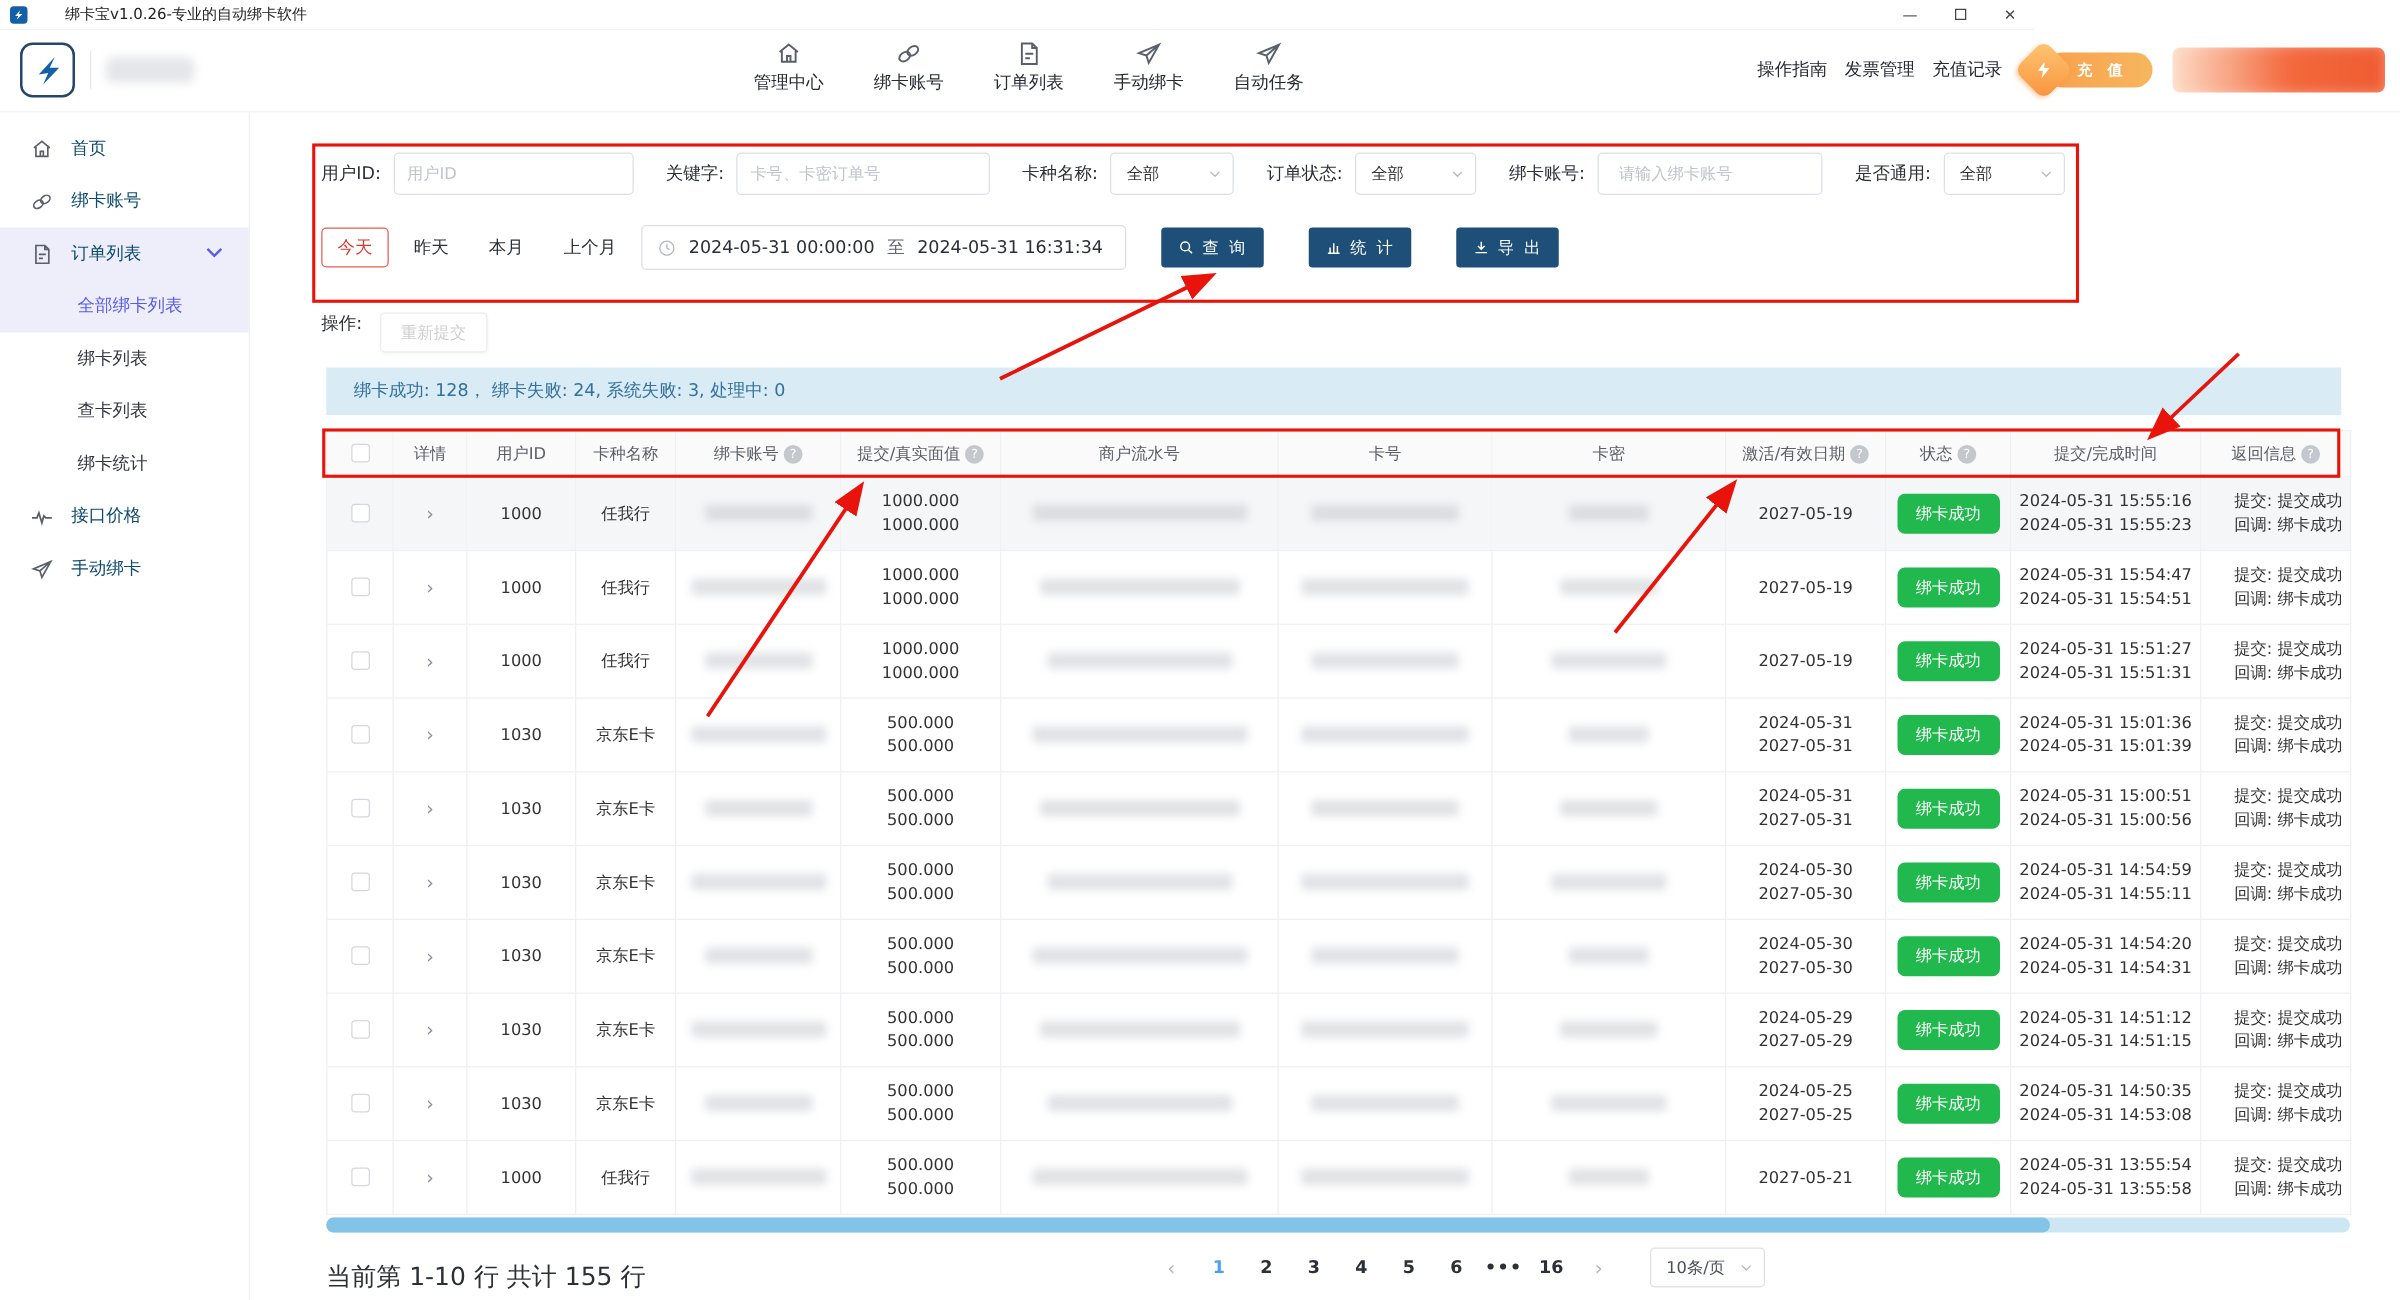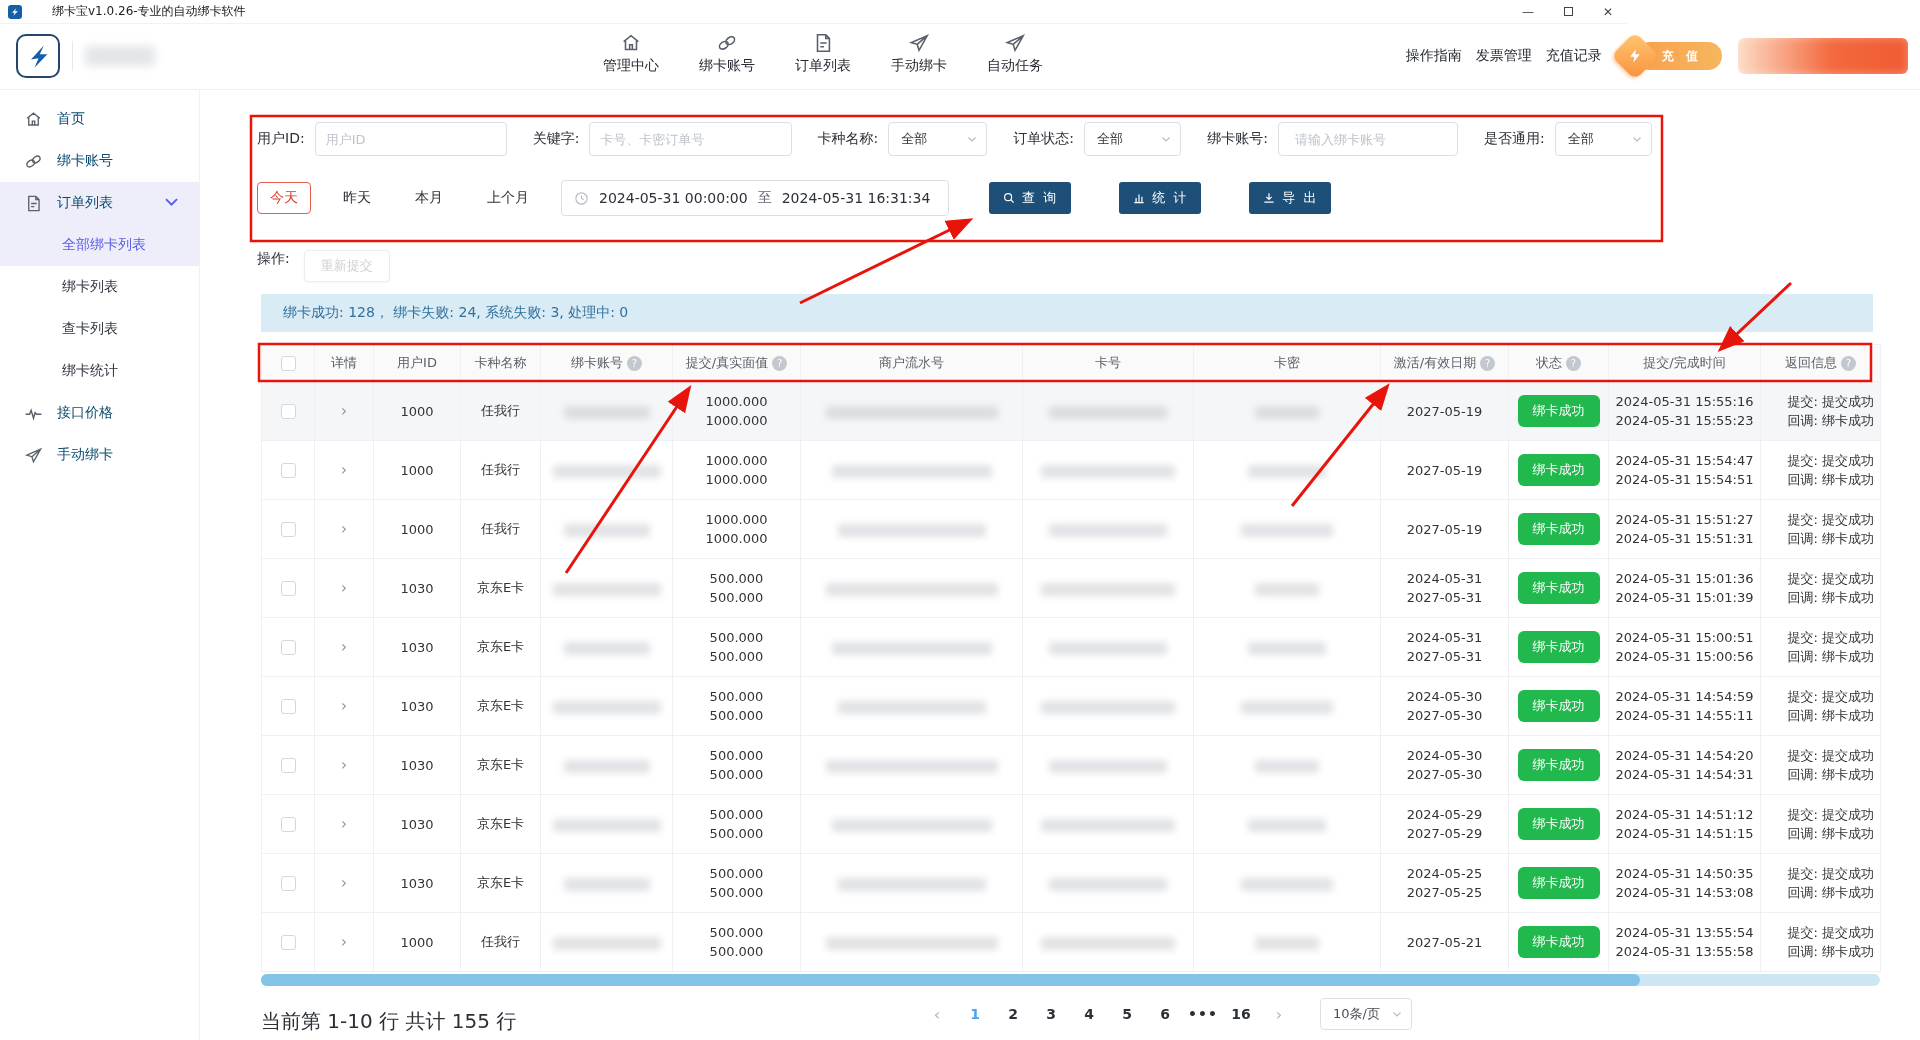--- a/index.html
+++ b/index.html
@@ -59,21 +59,21 @@
 
   .filters { position:absolute; left:57px; top:32px; width:1395px; }
   .f-row { display:flex; align-items:center; }
   .f-row.r1 { gap:10px; }
   .f-label { font-size:14px; color:#2b2f36; white-space:nowrap; }
   .f-input { height:34px; border:1px solid #dcdfe6; border-radius:4px; padding:0 10px; font-size:13px; color:#333; background:#fff; font-family:inherit; }
   .f-input::placeholder { color:#bfc4cc; }
   .f-select { height:34px; border:1px solid #dcdfe6; border-radius:4px; background:#fff;
     display:flex; align-items:center; justify-content:space-between; padding:0 8px 0 12px; cursor:pointer; color:#333; font-size:13px; }
   .f-select svg { width:12px; height:12px; stroke:#b4b9c2; }
-  .f-row.r2 { margin-top:24px; gap:20px; }
+  .f-row.r2 { margin-top:24px; gap:8px; }
   .quick-btn { height:32px; padding:0 12px; display:flex; align-items:center; font-size:14px; color:#2b2f36; cursor:pointer; border-radius:4px; }
   .quick-btn.active { border:1px solid #e35d50; color:#d9372c; background:#fff; }
   .date-range { width:388px; height:36px; border:1px solid #dcdfe6; border-radius:4px;
     display:flex; align-items:center; gap:10px; padding:0 12px; color:#2b2f36; font-size:14px; }
   .date-range svg { width:15px; height:15px; stroke:#b4b9c2; }
   .date-range .to { color:#606672; }
   .navy-btn { height:32px; padding:0 13px; background:#1d4f78; color:#fff; font-size:13px; border-radius:3px;
     display:flex; align-items:center; gap:6px; cursor:pointer; letter-spacing:2px; }
   .navy-btn svg { width:14px; height:14px; stroke:#fff; }
 

